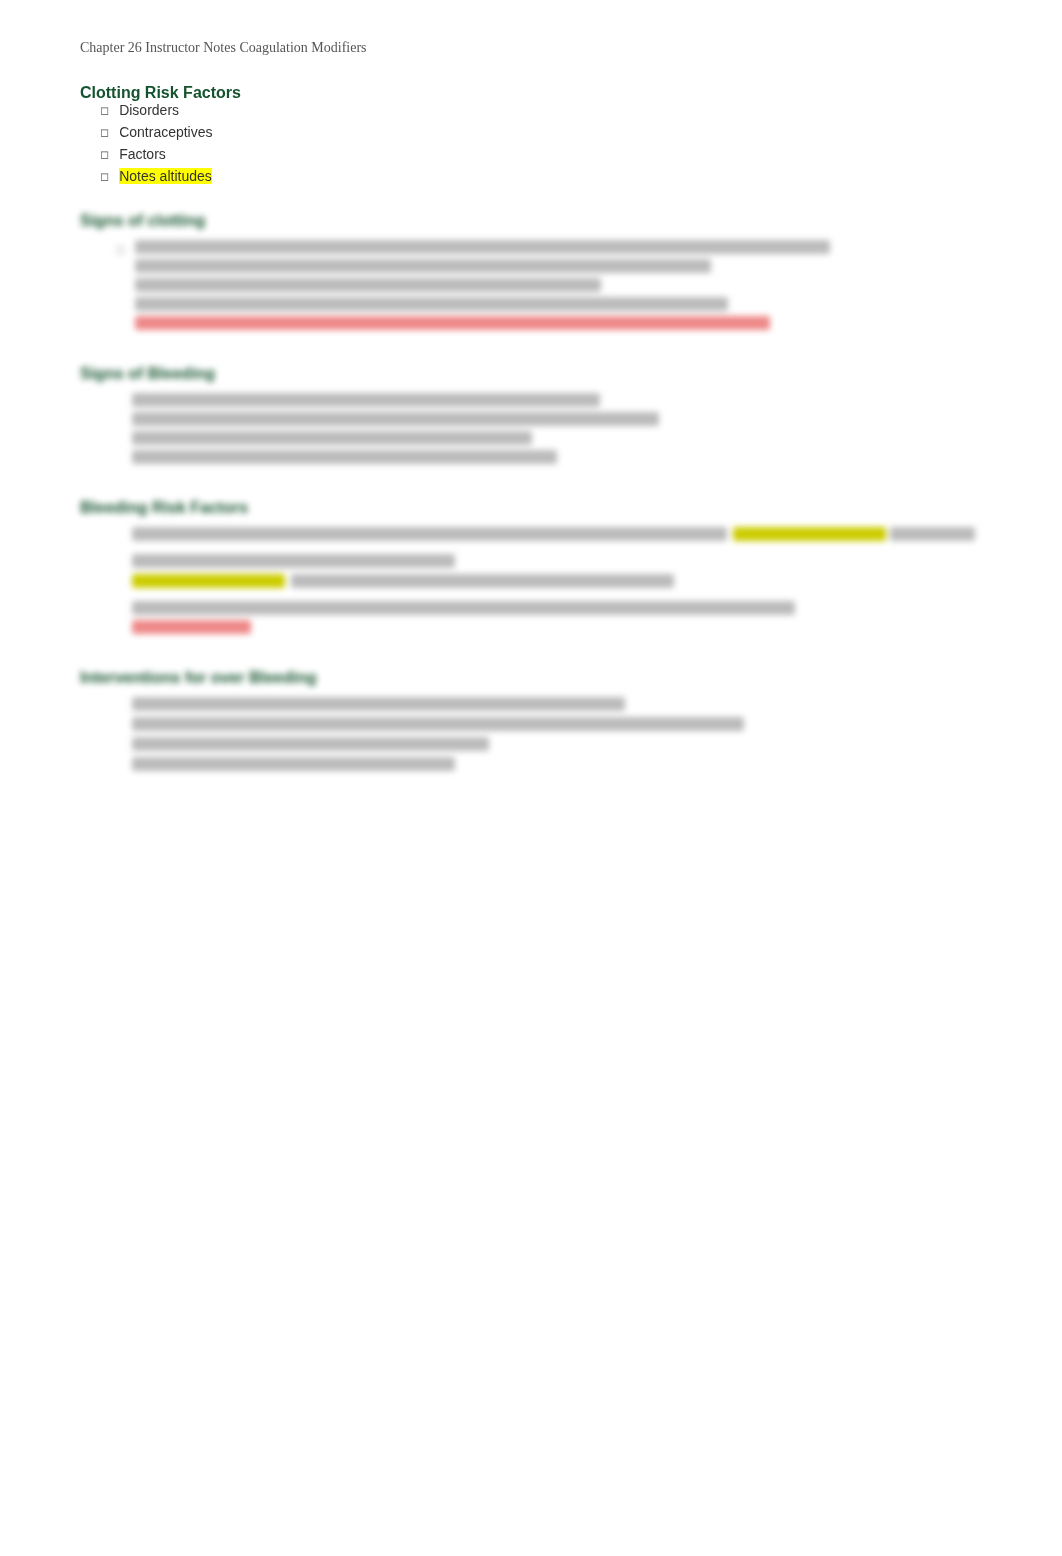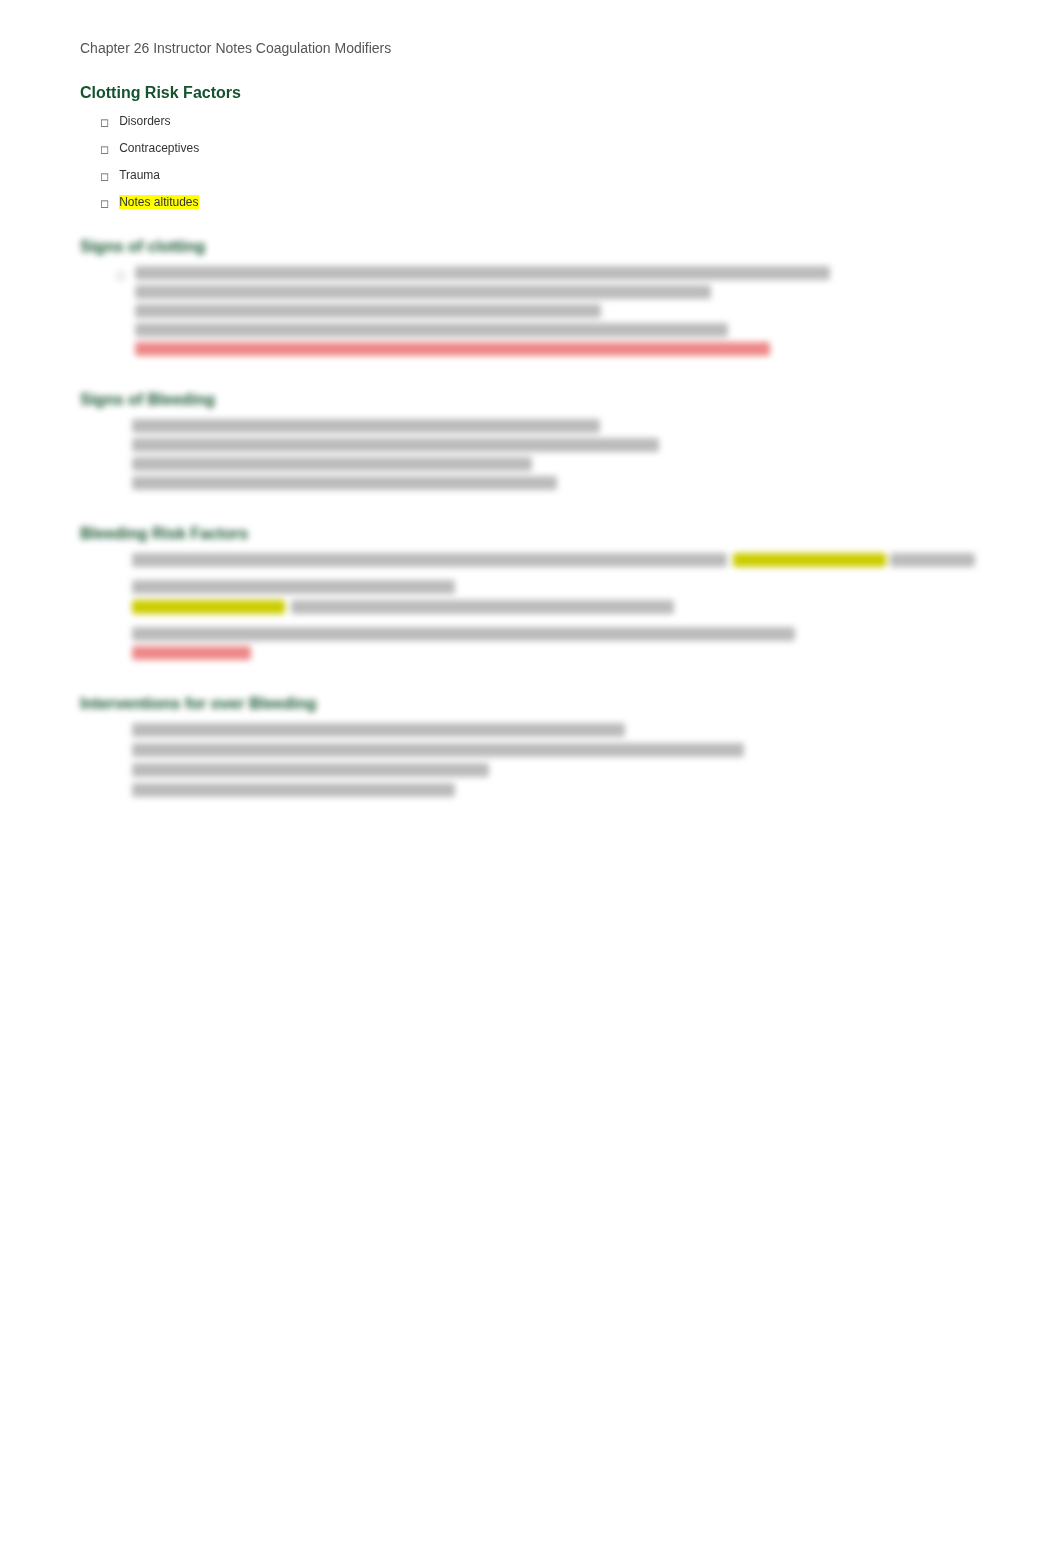--- a/index.html
+++ b/index.html
@@ -15,41 +15,41 @@
       color: #333;
       width: 1062px;
       min-height: 1556px;
       padding: 40px 80px;
     }
 
     .page-header {
       font-size: 14px;
       color: #555;
       margin-bottom: 28px;
+      font-family: Liberation Serif, serif;
     }
 
     .section-title {
       font-weight: bold;
       font-size: 16px;
       color: #14532d;
     }
 
     .bullet-list {
       list-style: none;
       margin-bottom: 28px;
       padding-left: 20px;
     }
 
     .bullet-list li {
       display: flex;
       align-items: flex-start;
       margin-bottom: 6px;
-      font-size: 12px;
+      font-size: 14px;
       color: #333;
-      margin-top: 12px;
     }
 
     .bullet-list li::before {
       content: "◻";
       font-size: 11px;
       margin-right: 10px;
       margin-top: 2px;
       color: #555;
       flex-shrink: 0;
     }
@@ -97,21 +97,21 @@
 <div class="section">
   <div class="section-title">Clotting Risk Factors</div>
   <ul class="bullet-list">
     <li>
       <span>Disorders</span>
     </li>
     <li>
       <span>Contraceptives</span>
     </li>
     <li>
-      <span>Trauma</span>
+      <span>Factors</span>
     </li>
     <li>
       <span class="highlight-yellow">Notes altitudes</span>
     </li>
   </ul>
 </div>
 
 <div class="blurred-section">
   <div class="section-title">Signs of clotting</div>
   <div class="blurred-text-block">

